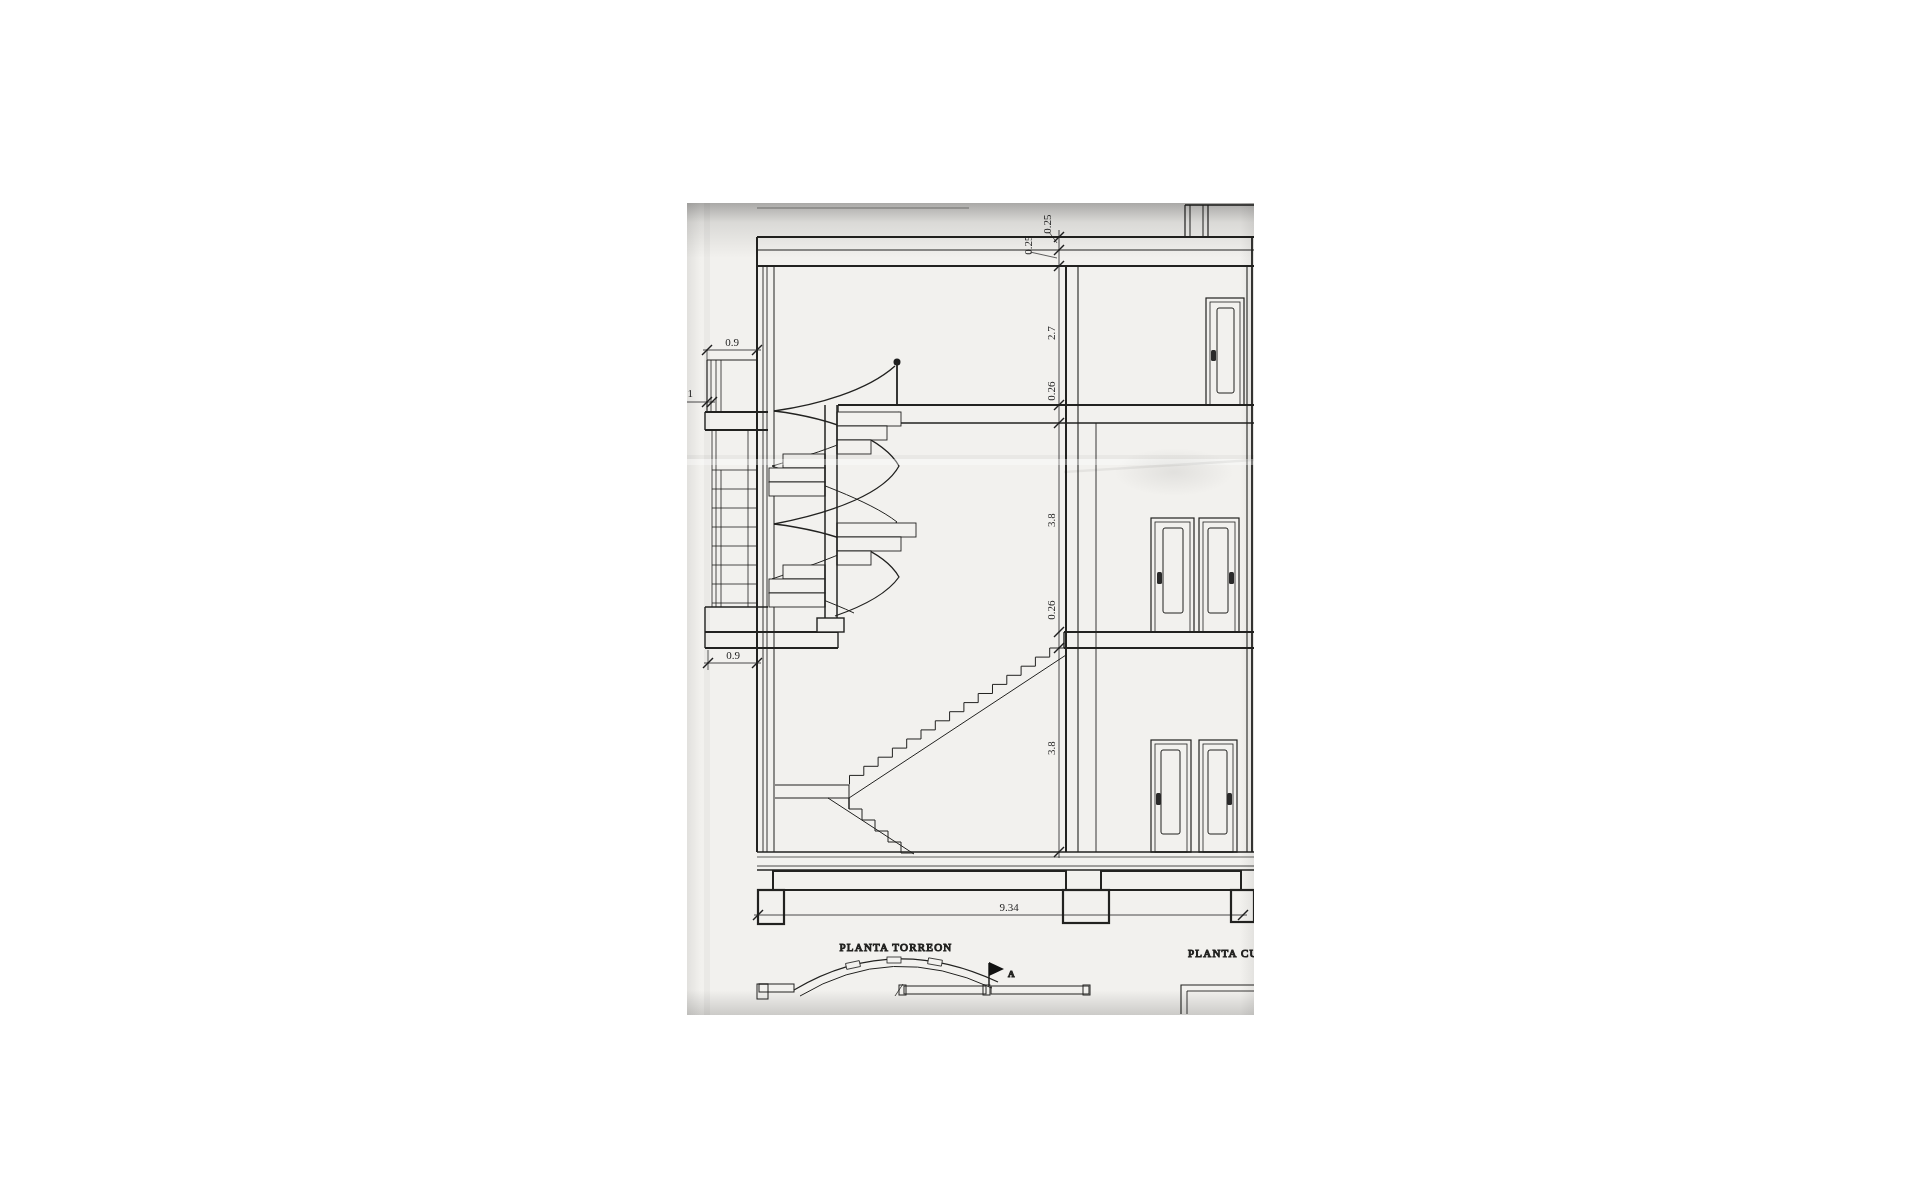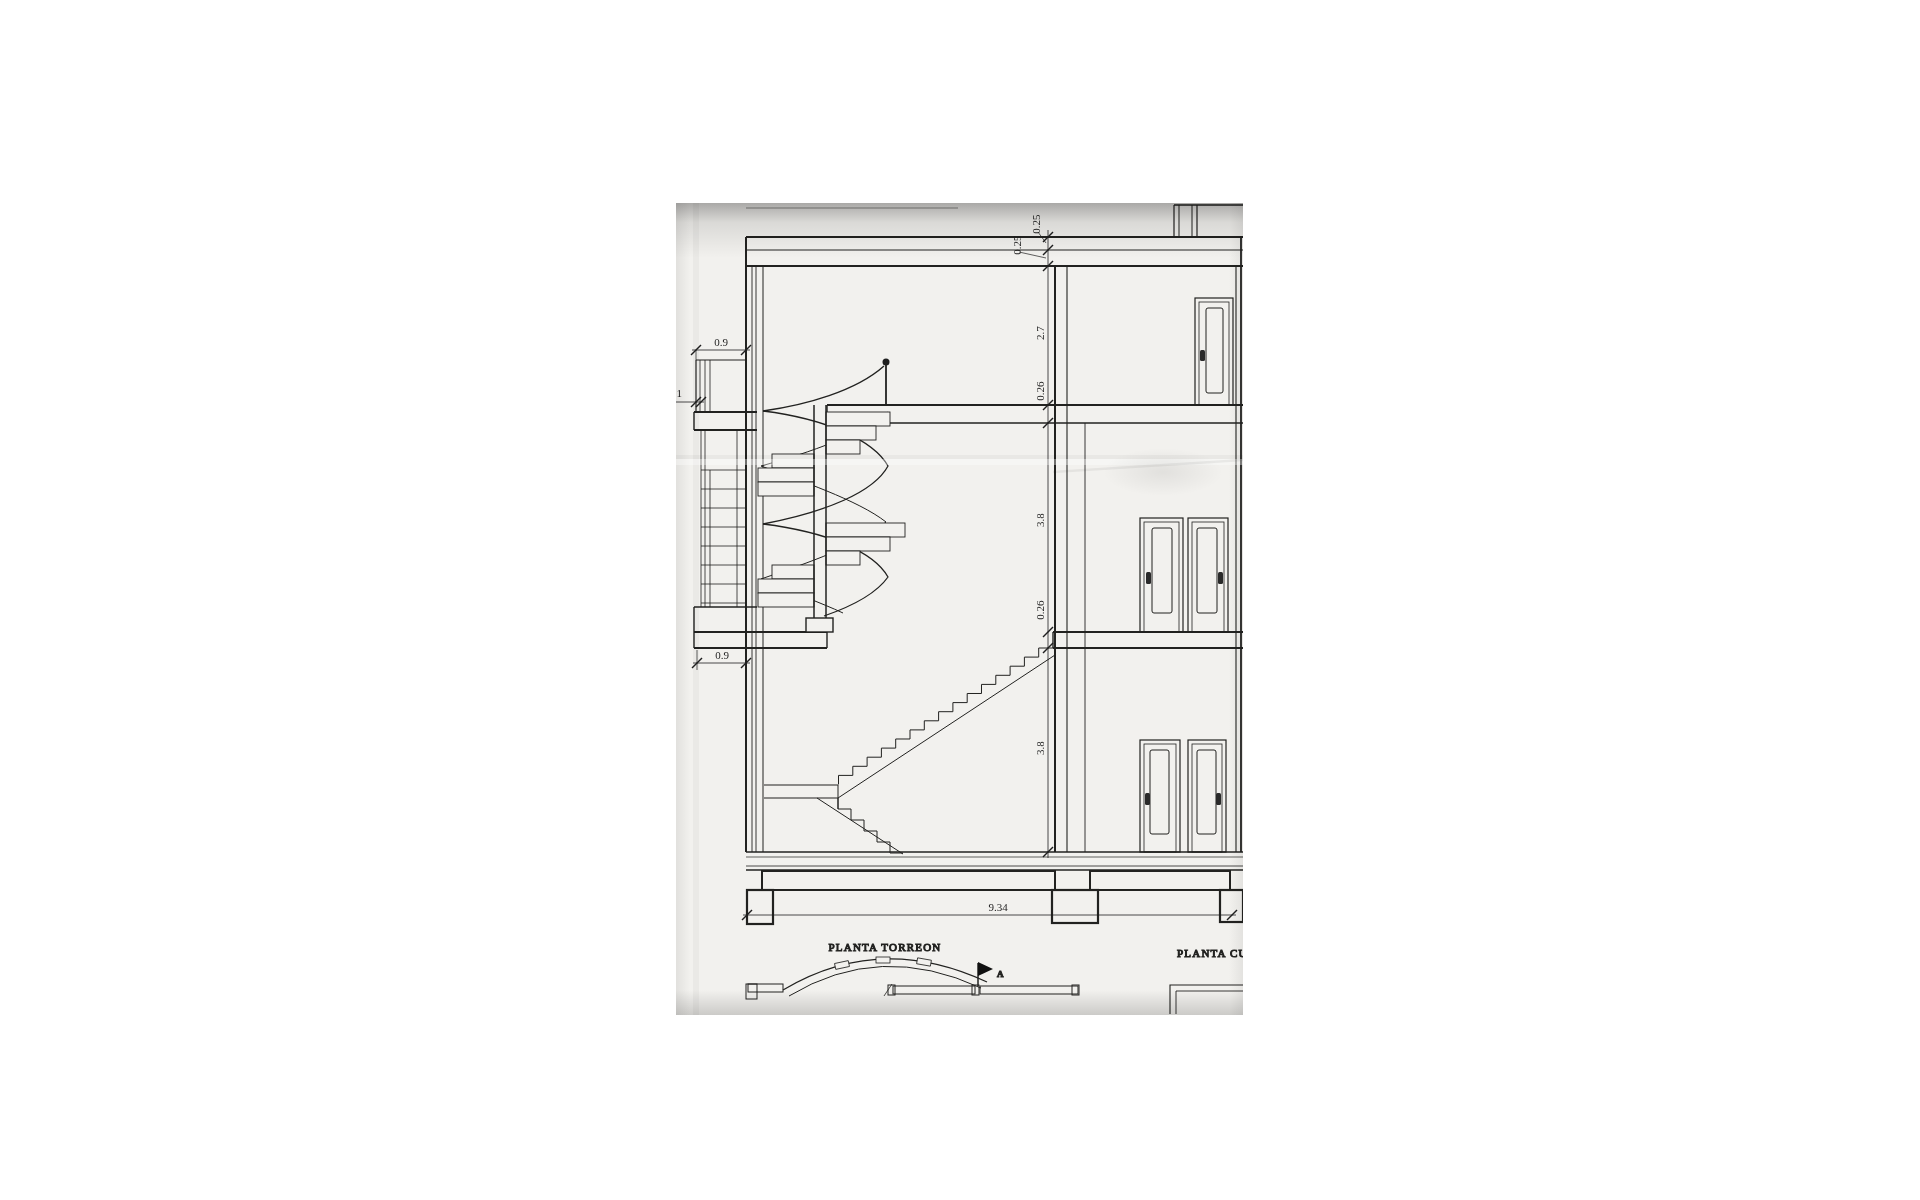--- a/index.html
+++ b/index.html
@@ -1,16 +1,16 @@
 <!DOCTYPE html>
 <html><head>
 <meta charset="utf-8">
 <style>
   html,body{margin:0;padding:0;background:#ffffff;}
-  #stage{position:relative;width:1726px;height:1200px;background:#ffffff;overflow:hidden;}
+  #stage{position:relative;width:1726px;height:1200px;background:#ffffff;overflow:hidden;margin-left:11px;}
   svg{position:absolute;left:0;top:0;}
   text{font-family:"Liberation Serif", serif;fill:#1f1f1f;}
   .dimtxt{font-size:11px;}
   .title{font-size:11px;letter-spacing:1.2px;}
   .ink{stroke:#222220;fill:none;}
 </style>
 </head>
 <body>
 
 <div id="stage">

